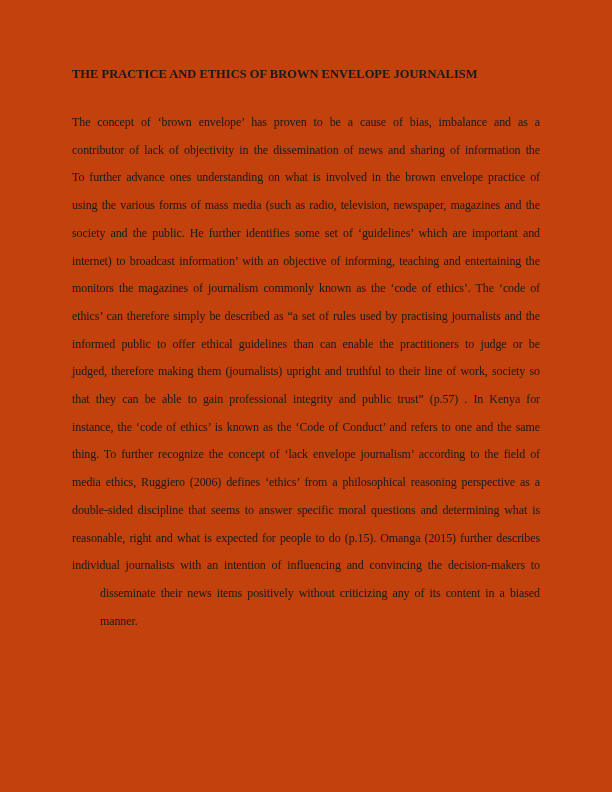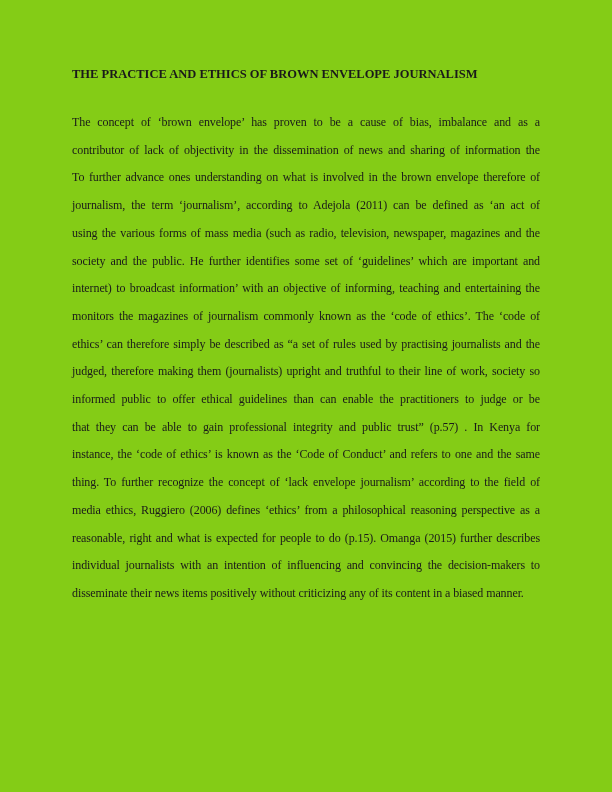--- a/index.html
+++ b/index.html
@@ -4,21 +4,21 @@
 <style>
   html, body {
     margin: 0;
     padding: 0;
     background: #ffffff;
   }
   .page {
     position: relative;
     width: 612px;
     height: 792px;
-    background: #84cc16;
+    background: #c2410c;
     overflow: hidden;
     font-family: "Liberation Serif", "DejaVu Serif", serif;
     color: #1a1a1a;
   }
   .content {
     position: absolute;
     left: 72px;
     top: 65px;
     width: 468px;
   }
@@ -37,43 +37,44 @@
     font-size: 12px;
     line-height: 27.7px;
     letter-spacing: -0.1px;
     text-align: justify;
     text-align-last: justify;
     -moz-text-align-last: justify;
     white-space: normal;
   }
   .line:last-child {
     text-align-last: left;
+    margin-left: 28px;
     -moz-text-align-last: left;
   }
 </style>
 </head>
 <body>
 
 <div class="page">
   <div class="content">
     <h1 class="doc-title">THE PRACTICE AND ETHICS OF BROWN ENVELOPE JOURNALISM</h1>
     <div class="paragraph">
         <div class="line">The concept of ‘brown envelope’ has proven to be a cause of bias, imbalance and as a</div>
         <div class="line">contributor of lack of objectivity in the dissemination of news and sharing of information the</div>
-        <div class="line">To further advance ones understanding on what is involved in the brown envelope therefore of</div>
-        <div class="line">journalism, the term ‘journalism’, according to Adejola  (2011) can be defined as  ‘an act of</div>
+        <div class="line">To further advance ones understanding on what is involved in the brown envelope practice of</div>
         <div class="line">using the various forms of mass media (such as radio, television, newspaper, magazines and the</div>
         <div class="line">society and the public. He further identifies some set of ‘guidelines’ which are important and</div>
         <div class="line">internet) to broadcast information’ with an objective of  informing, teaching and entertaining the</div>
         <div class="line">monitors the magazines of journalism commonly known as the ‘code of ethics’. The ‘code of</div>
         <div class="line">ethics’ can therefore simply be described as “a set of rules used by practising journalists and the</div>
+        <div class="line">informed public to offer ethical guidelines than can enable the practitioners to judge or be</div>
         <div class="line">judged, therefore making them (journalists) upright and truthful to their line of work, society so</div>
-        <div class="line">informed public to offer ethical guidelines than can enable the practitioners to judge or be</div>
         <div class="line">that they can be able to gain professional integrity and public trust” (p.57) . In Kenya for</div>
         <div class="line">instance, the ‘code of ethics’ is known as the ‘Code of Conduct’ and refers to one and the same</div>
         <div class="line">thing.  To further recognize the concept of ‘lack envelope journalism’ according to the field of</div>
         <div class="line">media ethics, Ruggiero (2006) defines ‘ethics’ from a philosophical reasoning perspective as a</div>
+        <div class="line">double-sided discipline that seems to answer specific moral questions and determining what is</div>
         <div class="line">reasonable, right and what is expected for people to do (p.15).  Omanga (2015) further describes</div>
         <div class="line">individual journalists with an intention of influencing and convincing the decision-makers to</div>
         <div class="line">disseminate their news items positively without criticizing any of its content in a biased manner.</div>
       </div>
   </div>
 </div>
 
 </body></html>

